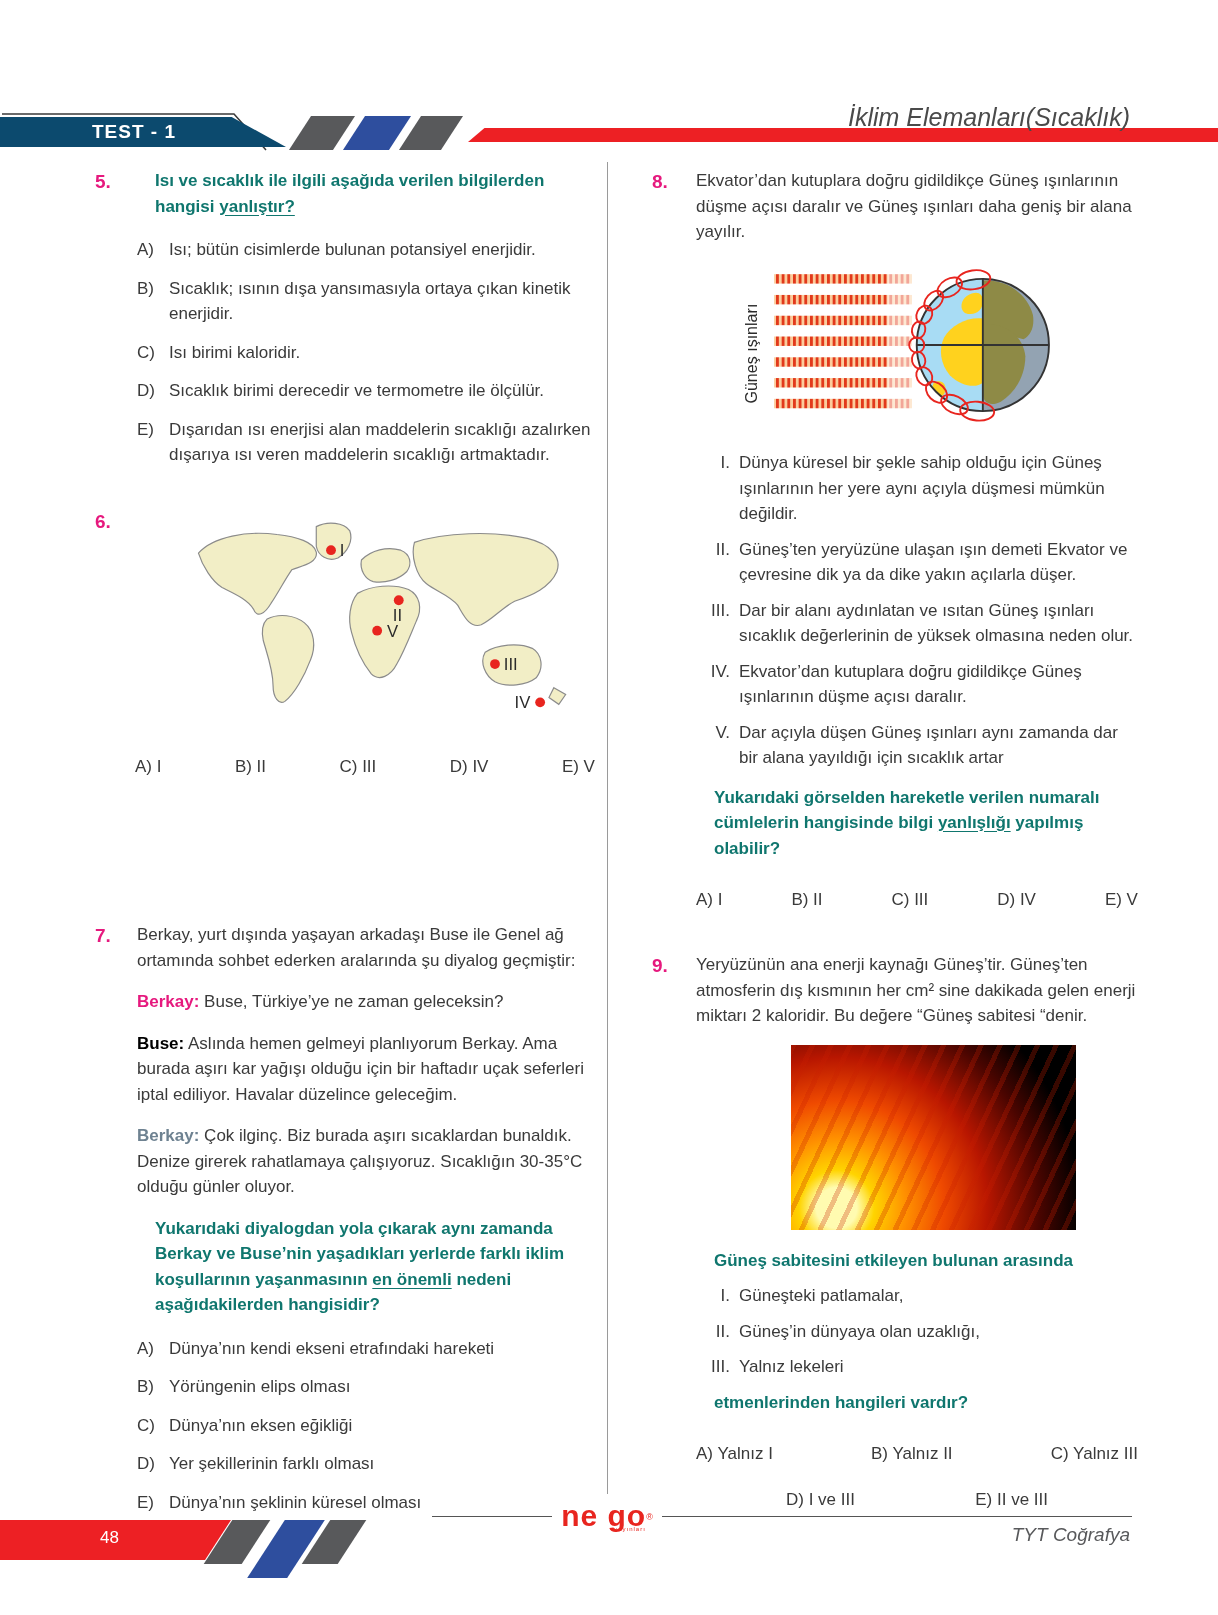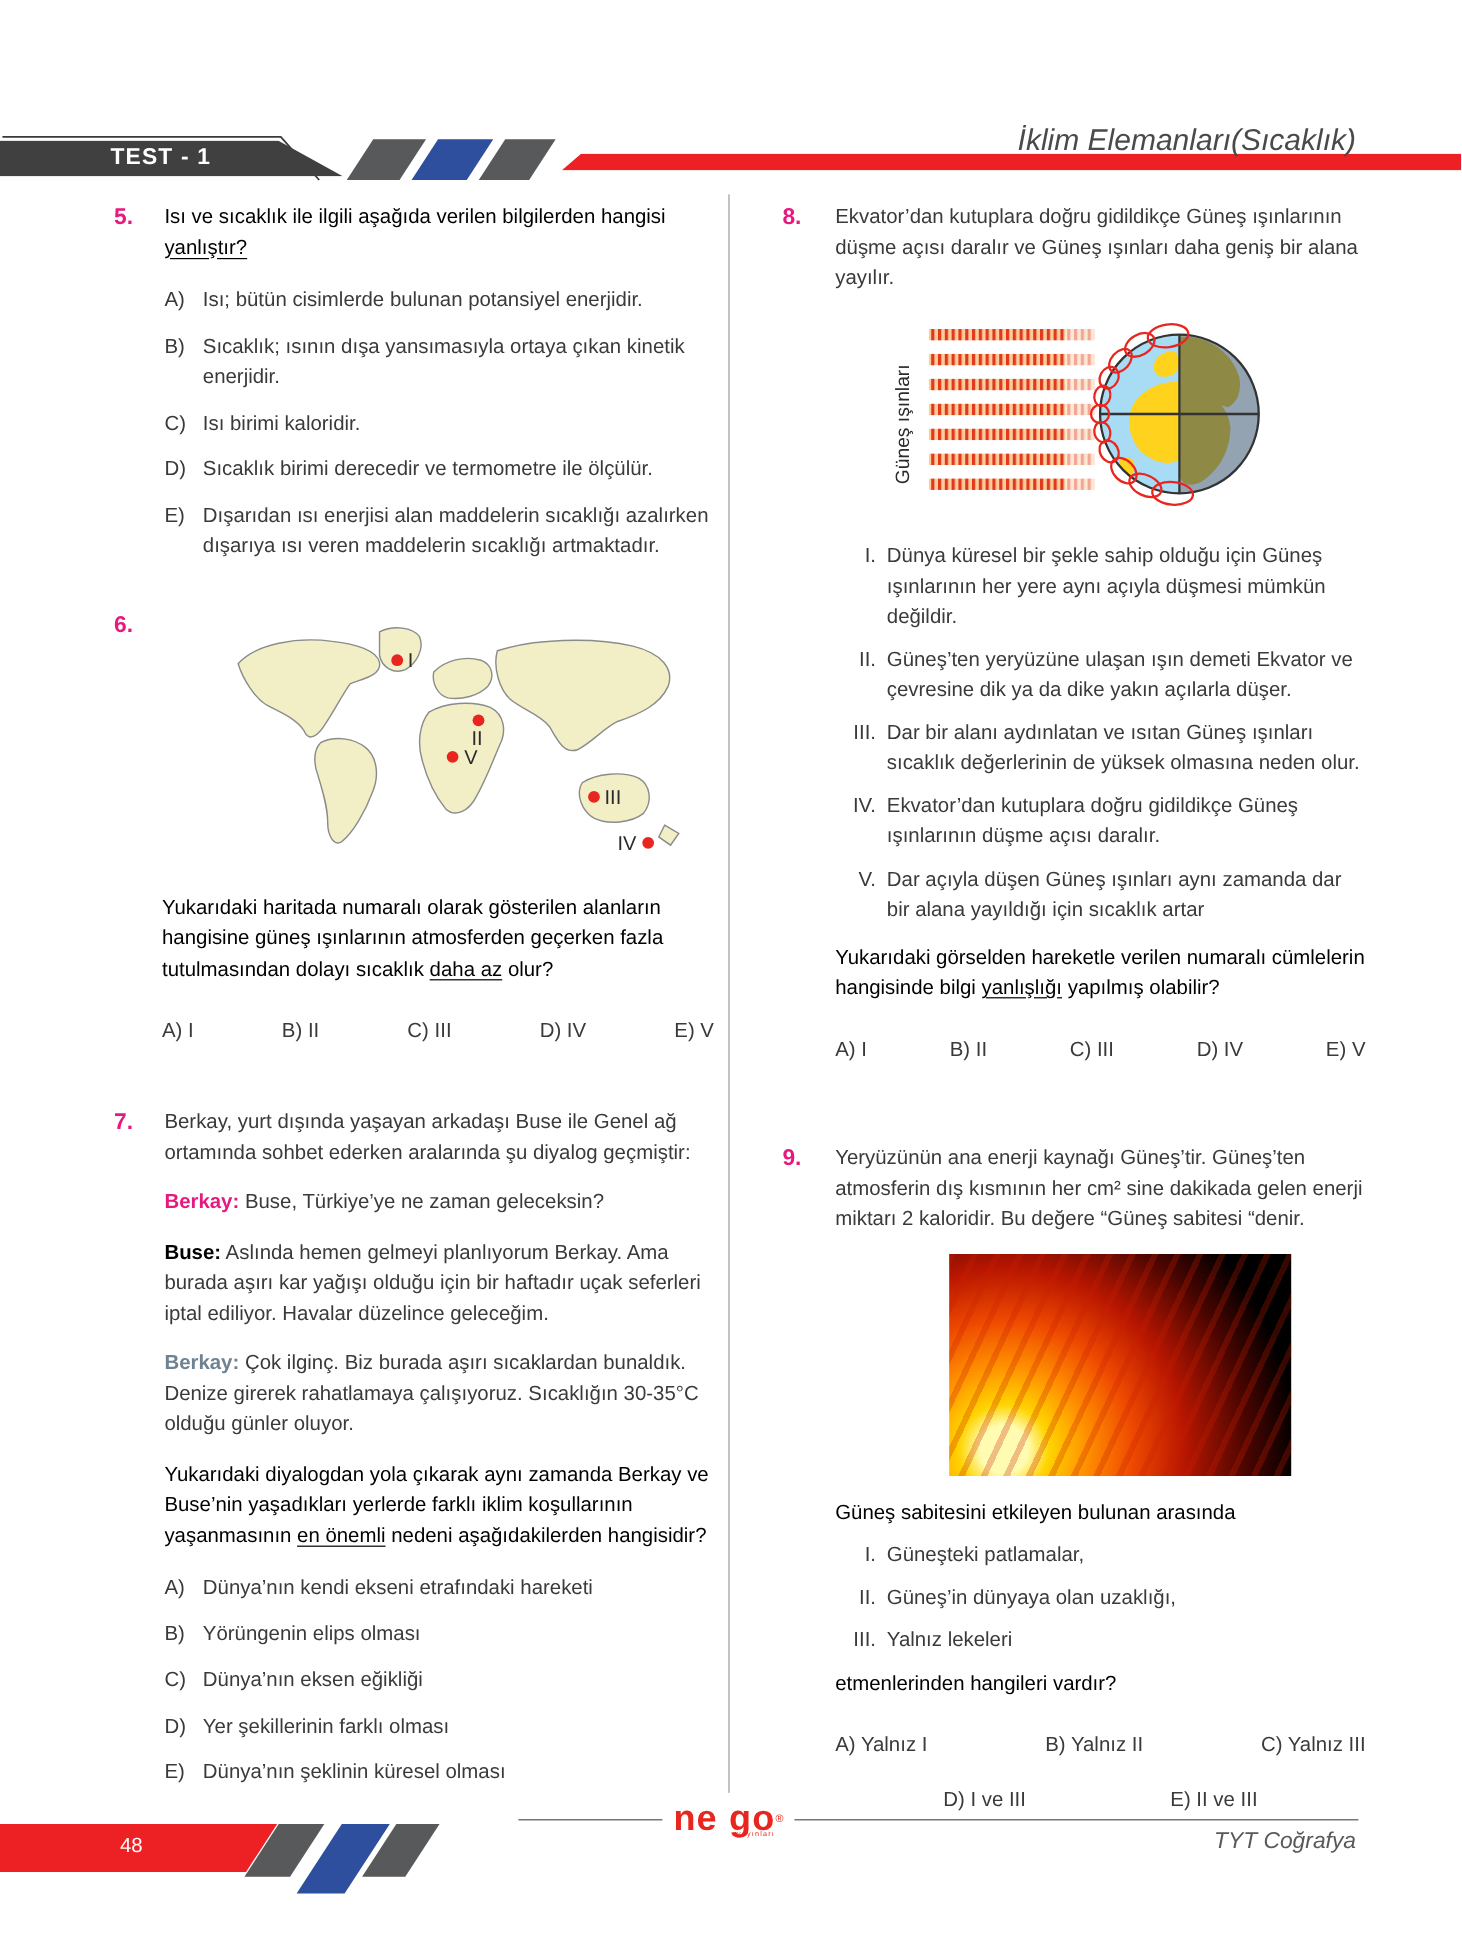--- a/index.html
+++ b/index.html
@@ -1,35 +1,35 @@
 <!DOCTYPE html>
 <html lang="tr"><head>
 <meta charset="utf-8">
 <style>
   html,body{margin:0;padding:0;background:#fff;}
   .page{position:relative;width:1218px;height:1615px;background:#fff;overflow:hidden;
         font-family:"Liberation Sans",sans-serif;color:#3a3a3a;}
   
   .hdr-outline{position:absolute;left:0;top:111px;width:312px;height:40px;pointer-events:none;}
-  .hdr-banner{position:absolute;left:0;top:117px;width:286px;height:30px;background:#404040;
+  .hdr-banner{position:absolute;left:0;top:117px;width:286px;height:30px;background:#0c4a6e;
               clip-path:polygon(0 0,81% 0,100% 100%,0 100%);}
   .hdr-banner span{position:absolute;left:92px;top:4px;color:#fff;font-weight:bold;font-size:19px;letter-spacing:1px;}
   .stripe{position:absolute;top:116px;height:34px;transform:skewX(-33deg);}
   .st-g1{left:300px;width:44px;background:#58595b;}
   .st-b {left:354px;width:46px;background:#2e4e9e;}
   .st-g2{left:410px;width:42px;background:#58595b;}
   .hdr-rule{position:absolute;left:468px;top:128px;width:750px;height:14px;background:#ed2024;
             clip-path:polygon(2.2% 0,100% 0,100% 100%,0 100%);}
   .hdr-topic{position:absolute;right:88px;top:103px;font-style:italic;font-size:25px;color:#4a4a4a;}
   
   .col-divider{position:absolute;left:607px;top:162px;width:1px;height:1340px;background:#9a9a9a;}
   .question{position:absolute;font-size:17px;line-height:1.5;}
   .qnum{position:absolute;left:0;top:0;color:#e6197e;font-weight:bold;font-size:19px;}
   .qbody{padding-left:42px;}
-  .qprompt{margin:0 0 10px 0;font-weight:normal;color:#000000;}
+  .qprompt{margin:0 0 10px 18px;font-weight:bold;color:#0f766e;}
   .ul{text-decoration:underline;text-underline-offset:3px;}
   .opts-v{margin-top:18px;}
   .opt{display:flex;margin:0 0 13px 0;}
   .opt .letter{flex:0 0 32px;}
   .opts-row{display:flex;justify-content:space-between;margin-top:26px;}
   .roman-list{margin-top:4px;}
   .roman-item{display:flex;margin-bottom:10px;}
   .roman-item .rnum{flex:0 0 34px;text-align:right;padding-right:9px;}
   .para{margin:0 0 16px 0;}
   .spk{font-weight:bold;text-align:right;}
@@ -126,21 +126,20 @@
           <circle cx="378" cy="197" r="5"></circle>
         </g>
         <g fill="#2b2b2b" font-size="17" font-family="Liberation Sans, sans-serif">
           <text x="174" y="48">I</text>
           <text x="228" y="114">II</text>
           <text x="222" y="130">V</text>
           <text x="341" y="164">III</text>
           <text x="352" y="203">IV</text>
         </g>
       </svg>
-      <p class="qprompt" style="margin-top:16px;"><span>Yukarıdaki haritada numaralı olarak gösterilen alanların hangisine güneş ışınlarının atmosferden geçerken fazla tutulmasından dolayı sıcaklık </span><span class="ul">daha az</span><span> olur?</span></p>
       <div class="opts-row">
         <span>A) I</span>
         <span>B) II</span>
         <span>C) III</span>
         <span>D) IV</span>
         <span>E) V</span>
       </div>
     </div>
   </section>
 

